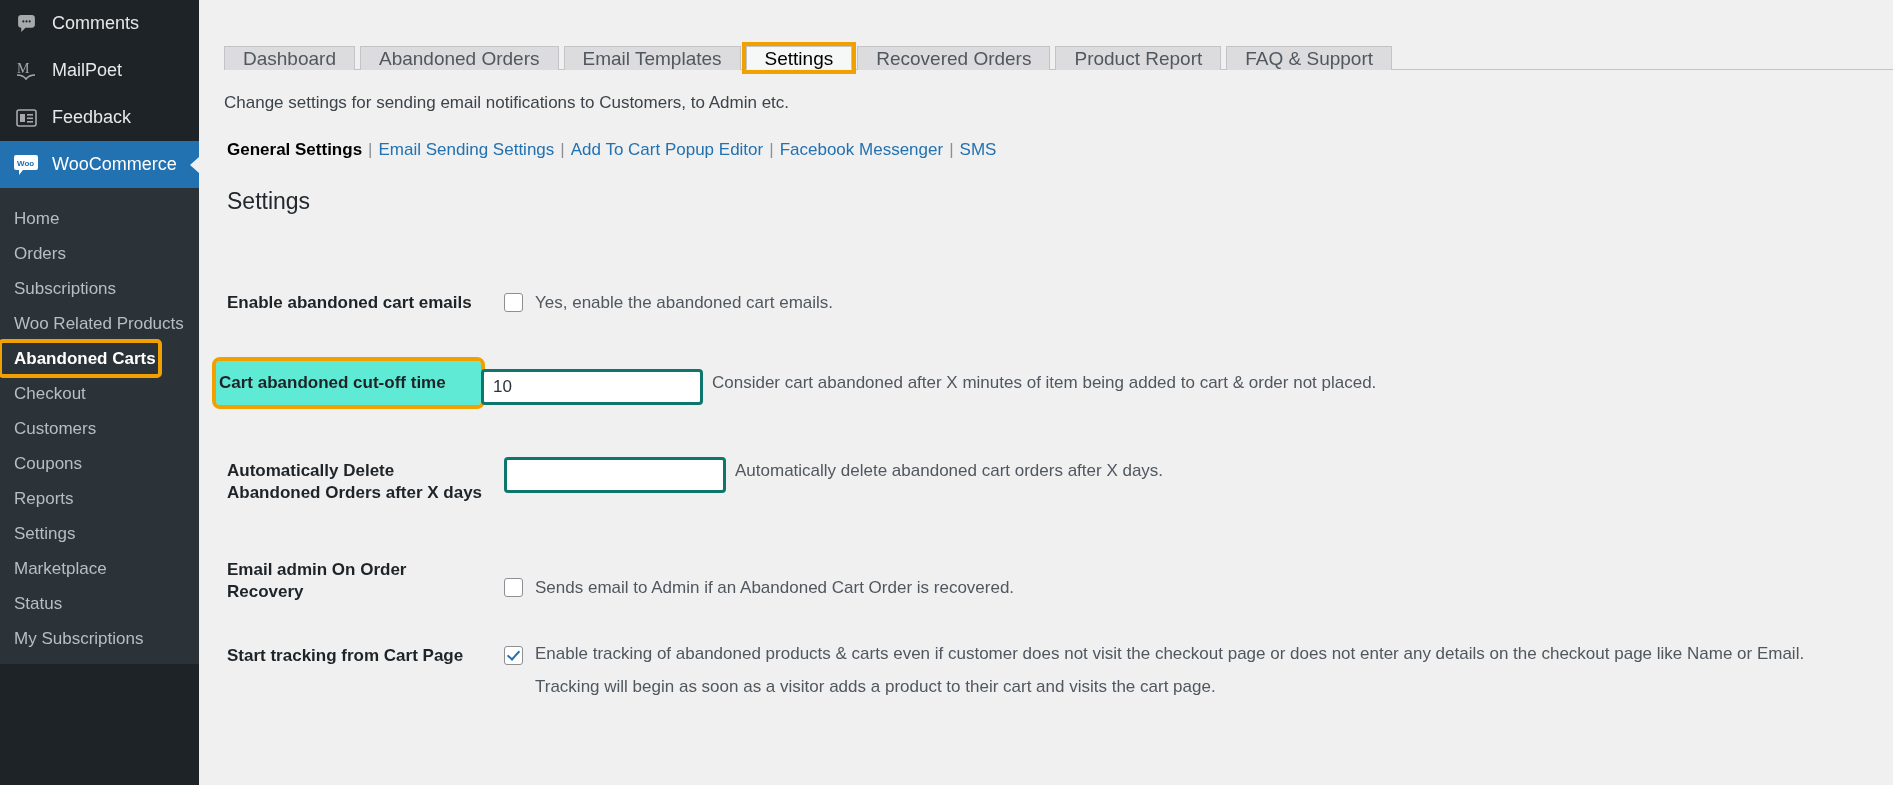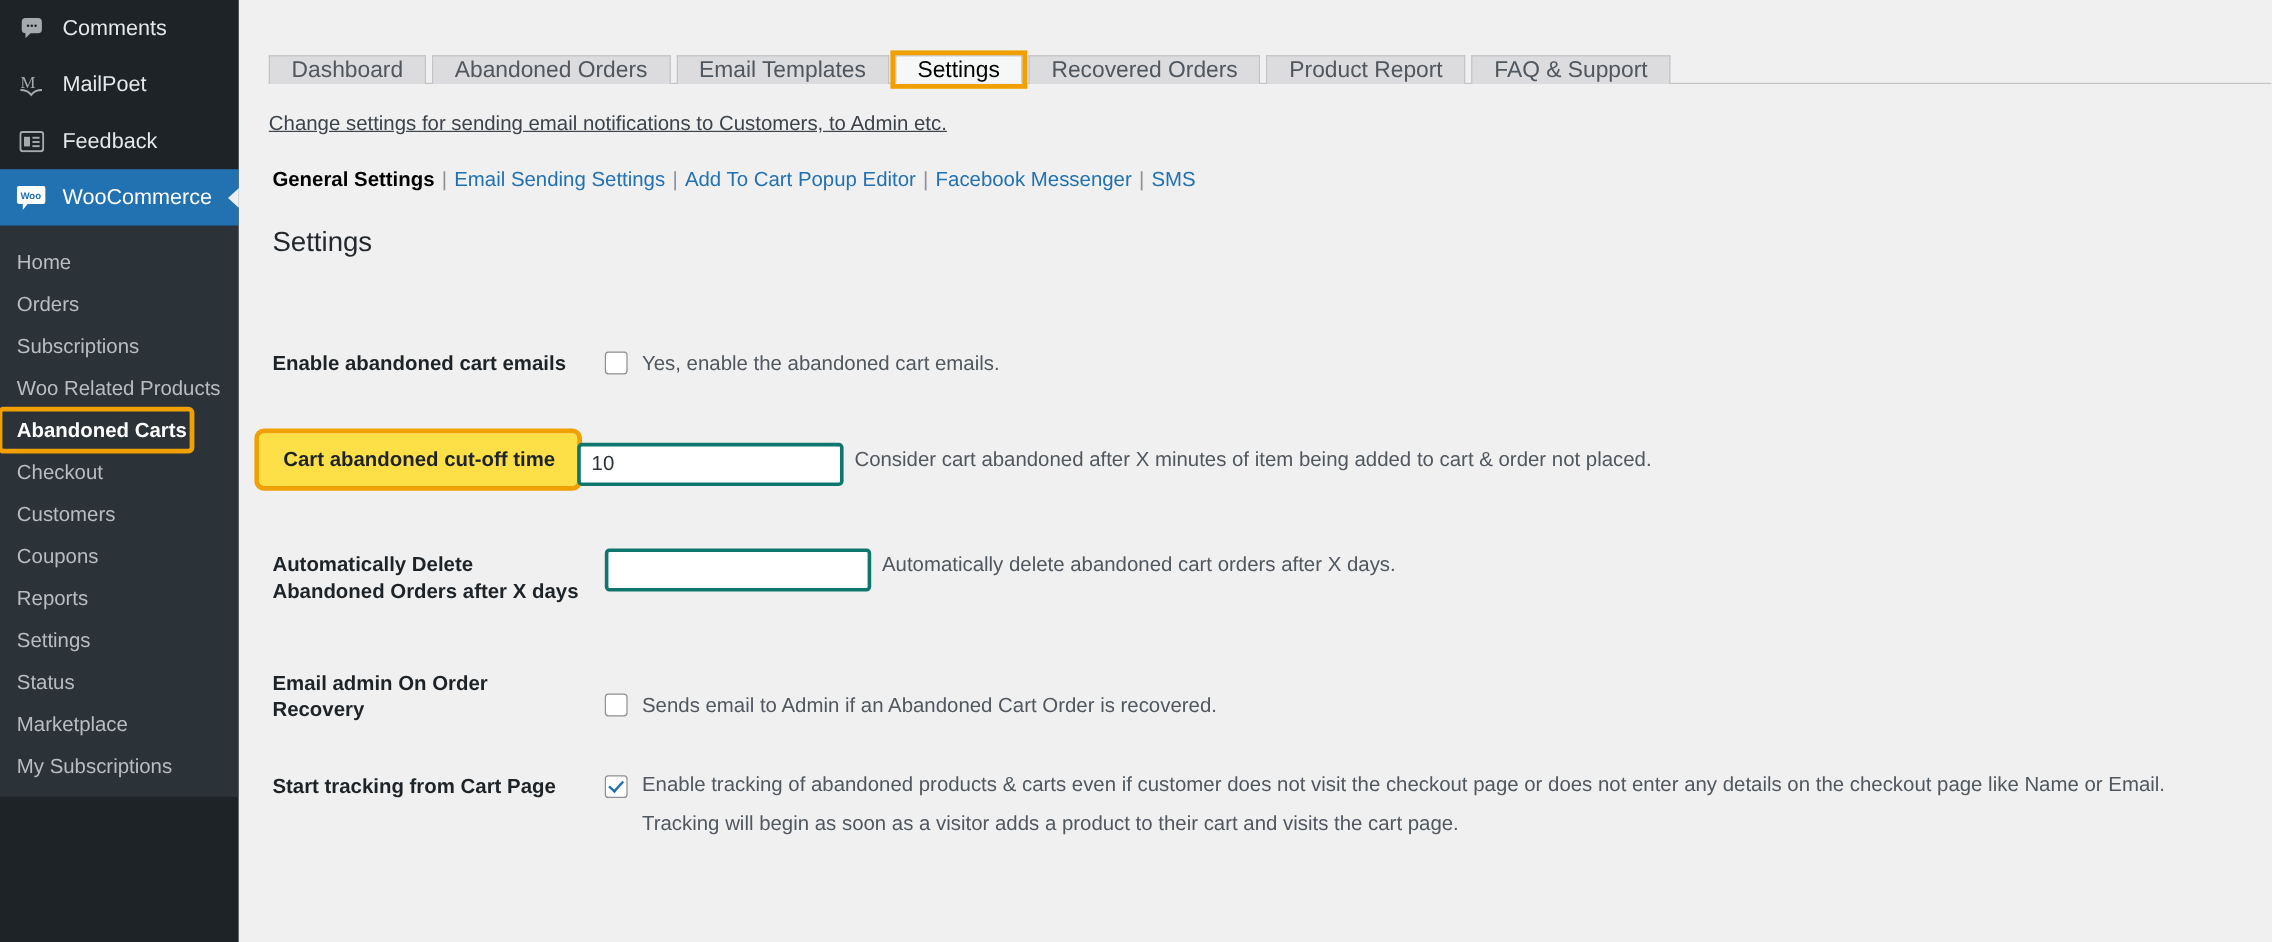--- a/index.html
+++ b/index.html
@@ -137,21 +137,20 @@
     outline-offset: 0px;
     z-index: 5;
     background:#f6f7f7;
   }
   .tabs-filler { flex: 1; }
 
   .subtitle {
     font-size: 17px;
     color: #3c434a;
     padding: 23px 0 0 25px;
-    text-decoration: underline;
   }
 
   .subnav {
     padding: 27px 0 0 28px;
     font-size: 17px;
     color: #2271b1;
     white-space: nowrap;
   }
   .subnav a {
     color: #2271b1;
@@ -192,26 +191,26 @@
     min-width: 277px;
     font-size: 17px;
     font-weight: bold;
     color: #1d2327;
     line-height: 22px;
     padding-top: 3px;
   }
   .row-label.highlighted {
     outline: 4px solid #f0a000;
     border-radius: 4px;
-    padding: 11px 0 11px 20px;
+    padding: 11px 0 11px 3px;
     margin-left: -11px;
     margin-top: -8px;
     width: 265px;
     min-width: 265px;
-    background: #fde047;
+    background: #5eead4;
   }
   .row-field {
     flex: 1;
     display: flex;
     align-items: flex-start;
   }
   .desc {
     font-size: 17px;
     color: #50575e;
     line-height: 28px;
@@ -314,22 +313,22 @@
       <span class="submenu-item">Home</span>
       <span class="submenu-item">Orders</span>
       <span class="submenu-item">Subscriptions</span>
       <span class="submenu-item">Woo Related Products</span>
       <span class="submenu-item current highlighted">Abandoned Carts</span>
       <span class="submenu-item">Checkout</span>
       <span class="submenu-item">Customers</span>
       <span class="submenu-item">Coupons</span>
       <span class="submenu-item">Reports</span>
       <span class="submenu-item">Settings</span>
+      <span class="submenu-item">Marketplace</span>
       <span class="submenu-item">Status</span>
-      <span class="submenu-item">Marketplace</span>
       <span class="submenu-item">My Subscriptions</span>
     </div>
   </nav>
 
   <main id="content">
 
     <div class="tabs-wrap">
       <div class="nav-tabs">
         <span class="nav-tab">Dashboard</span>
         <span class="nav-tab">Abandoned Orders</span>

